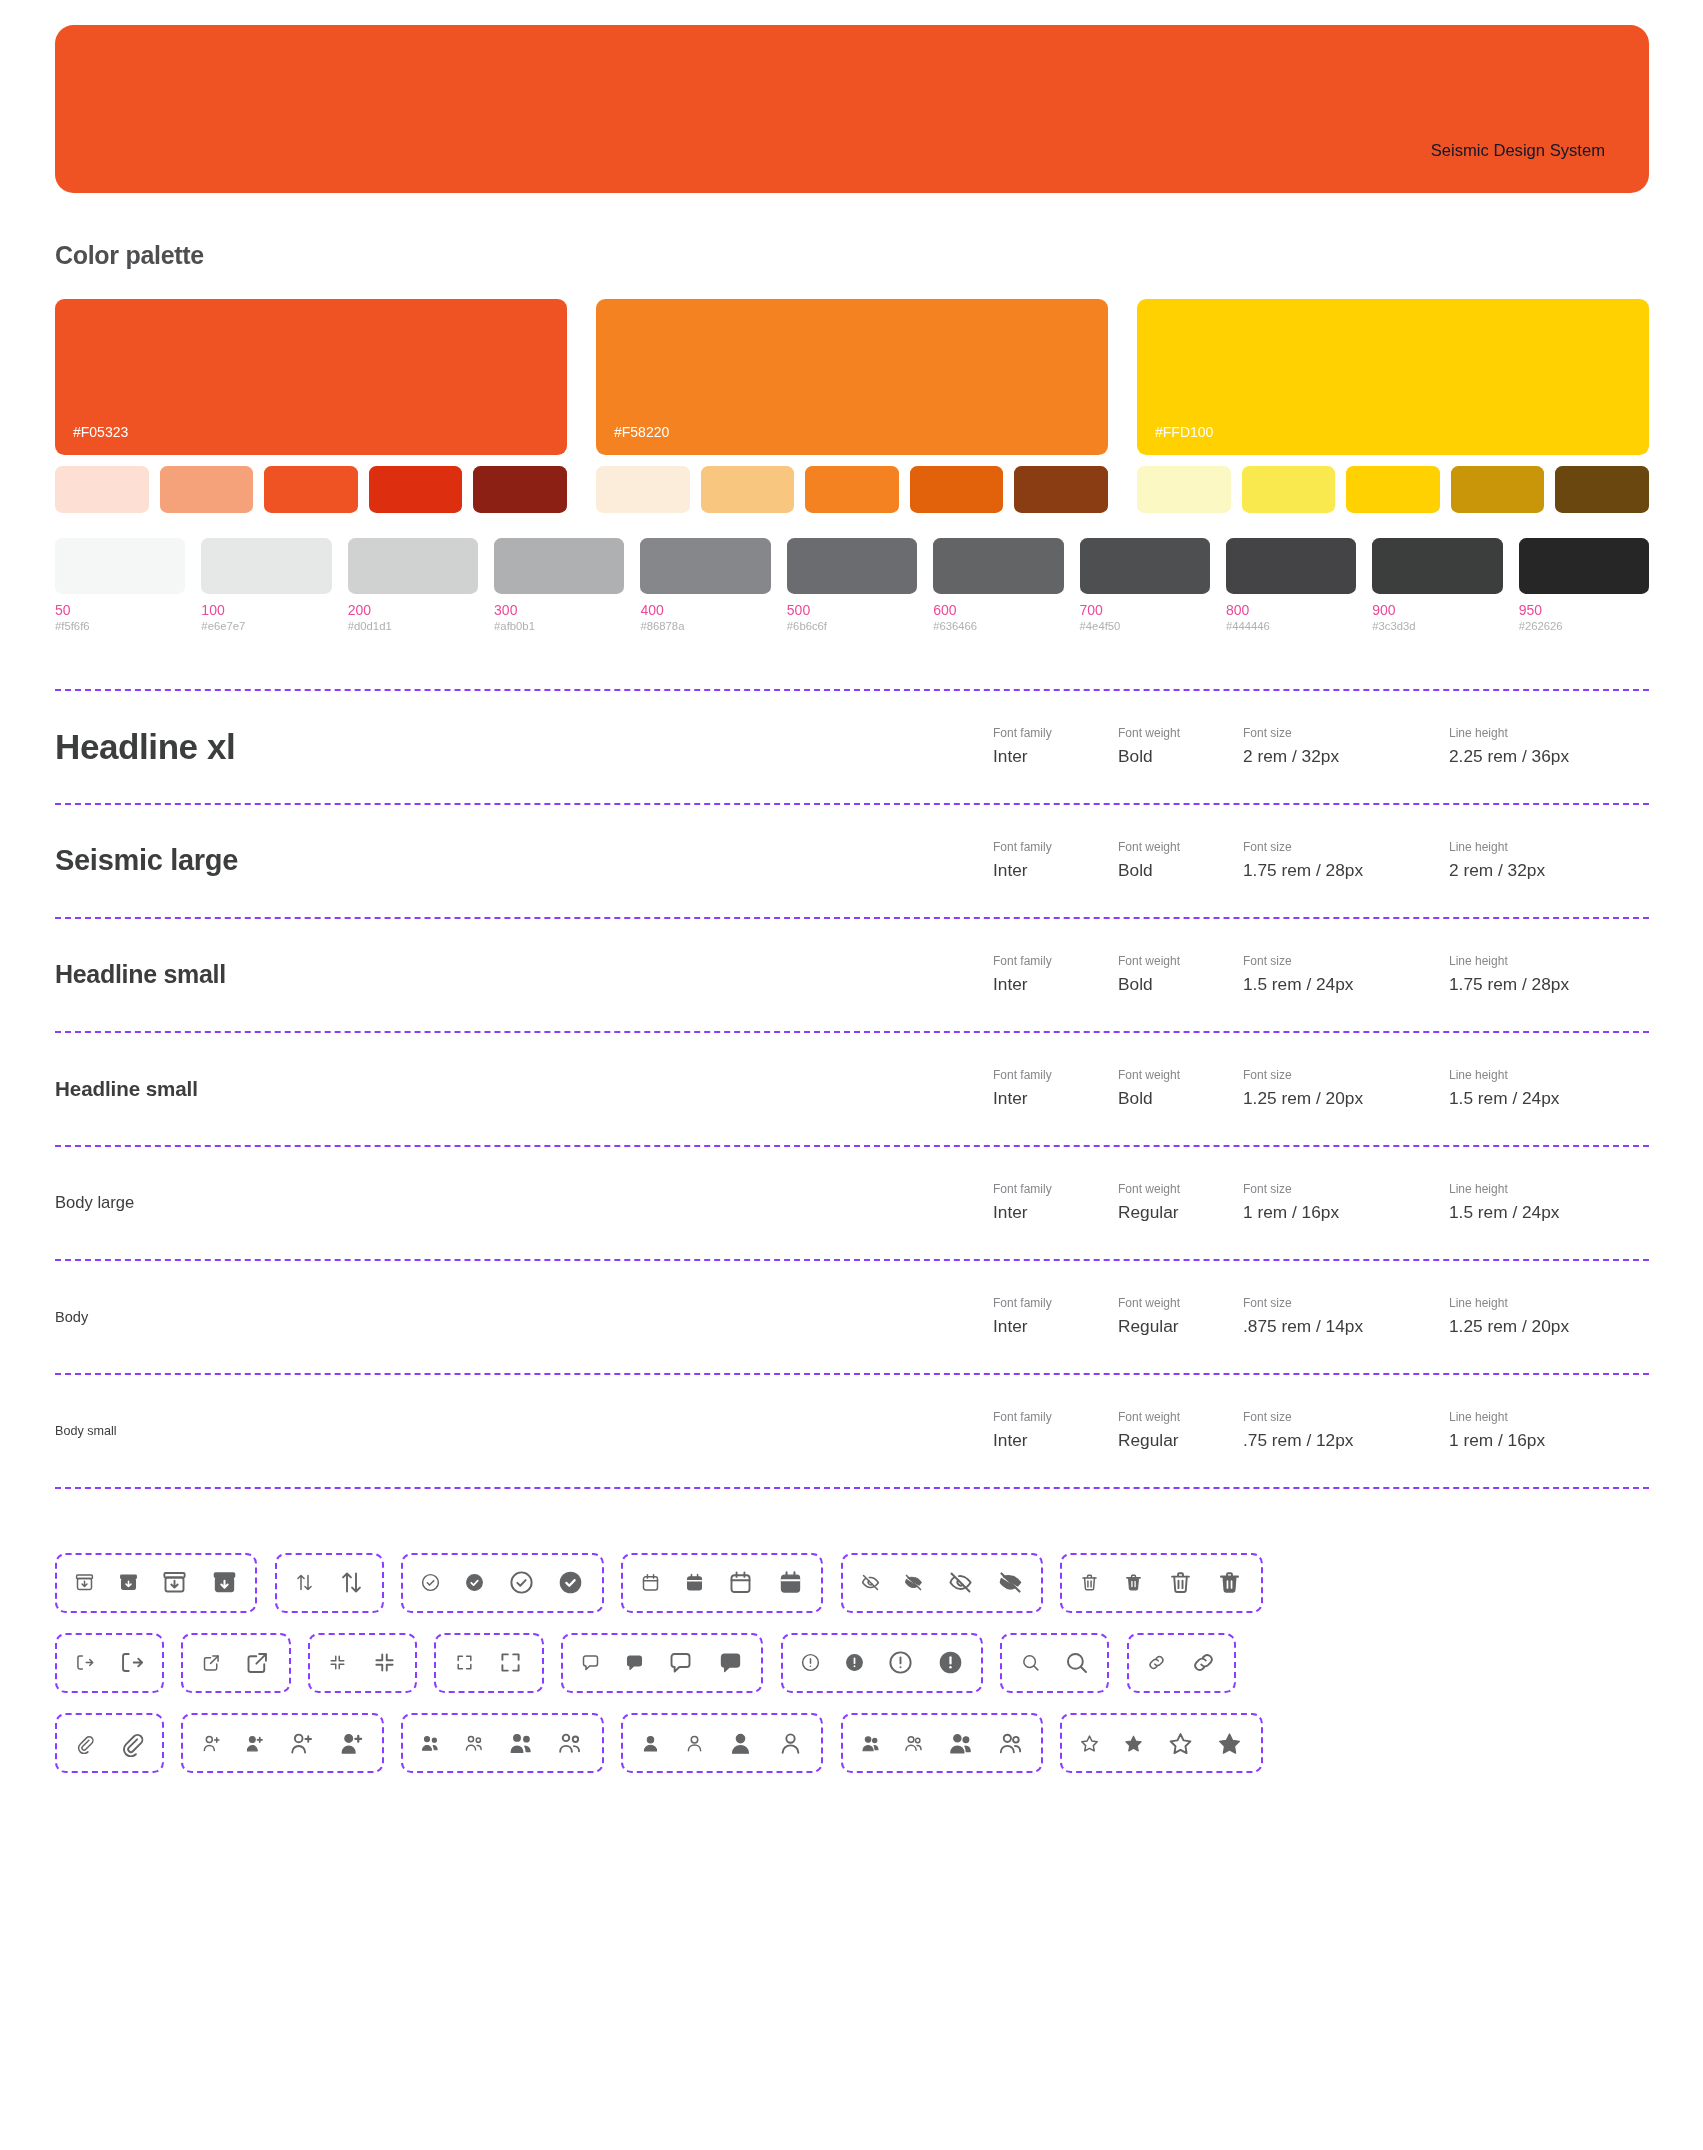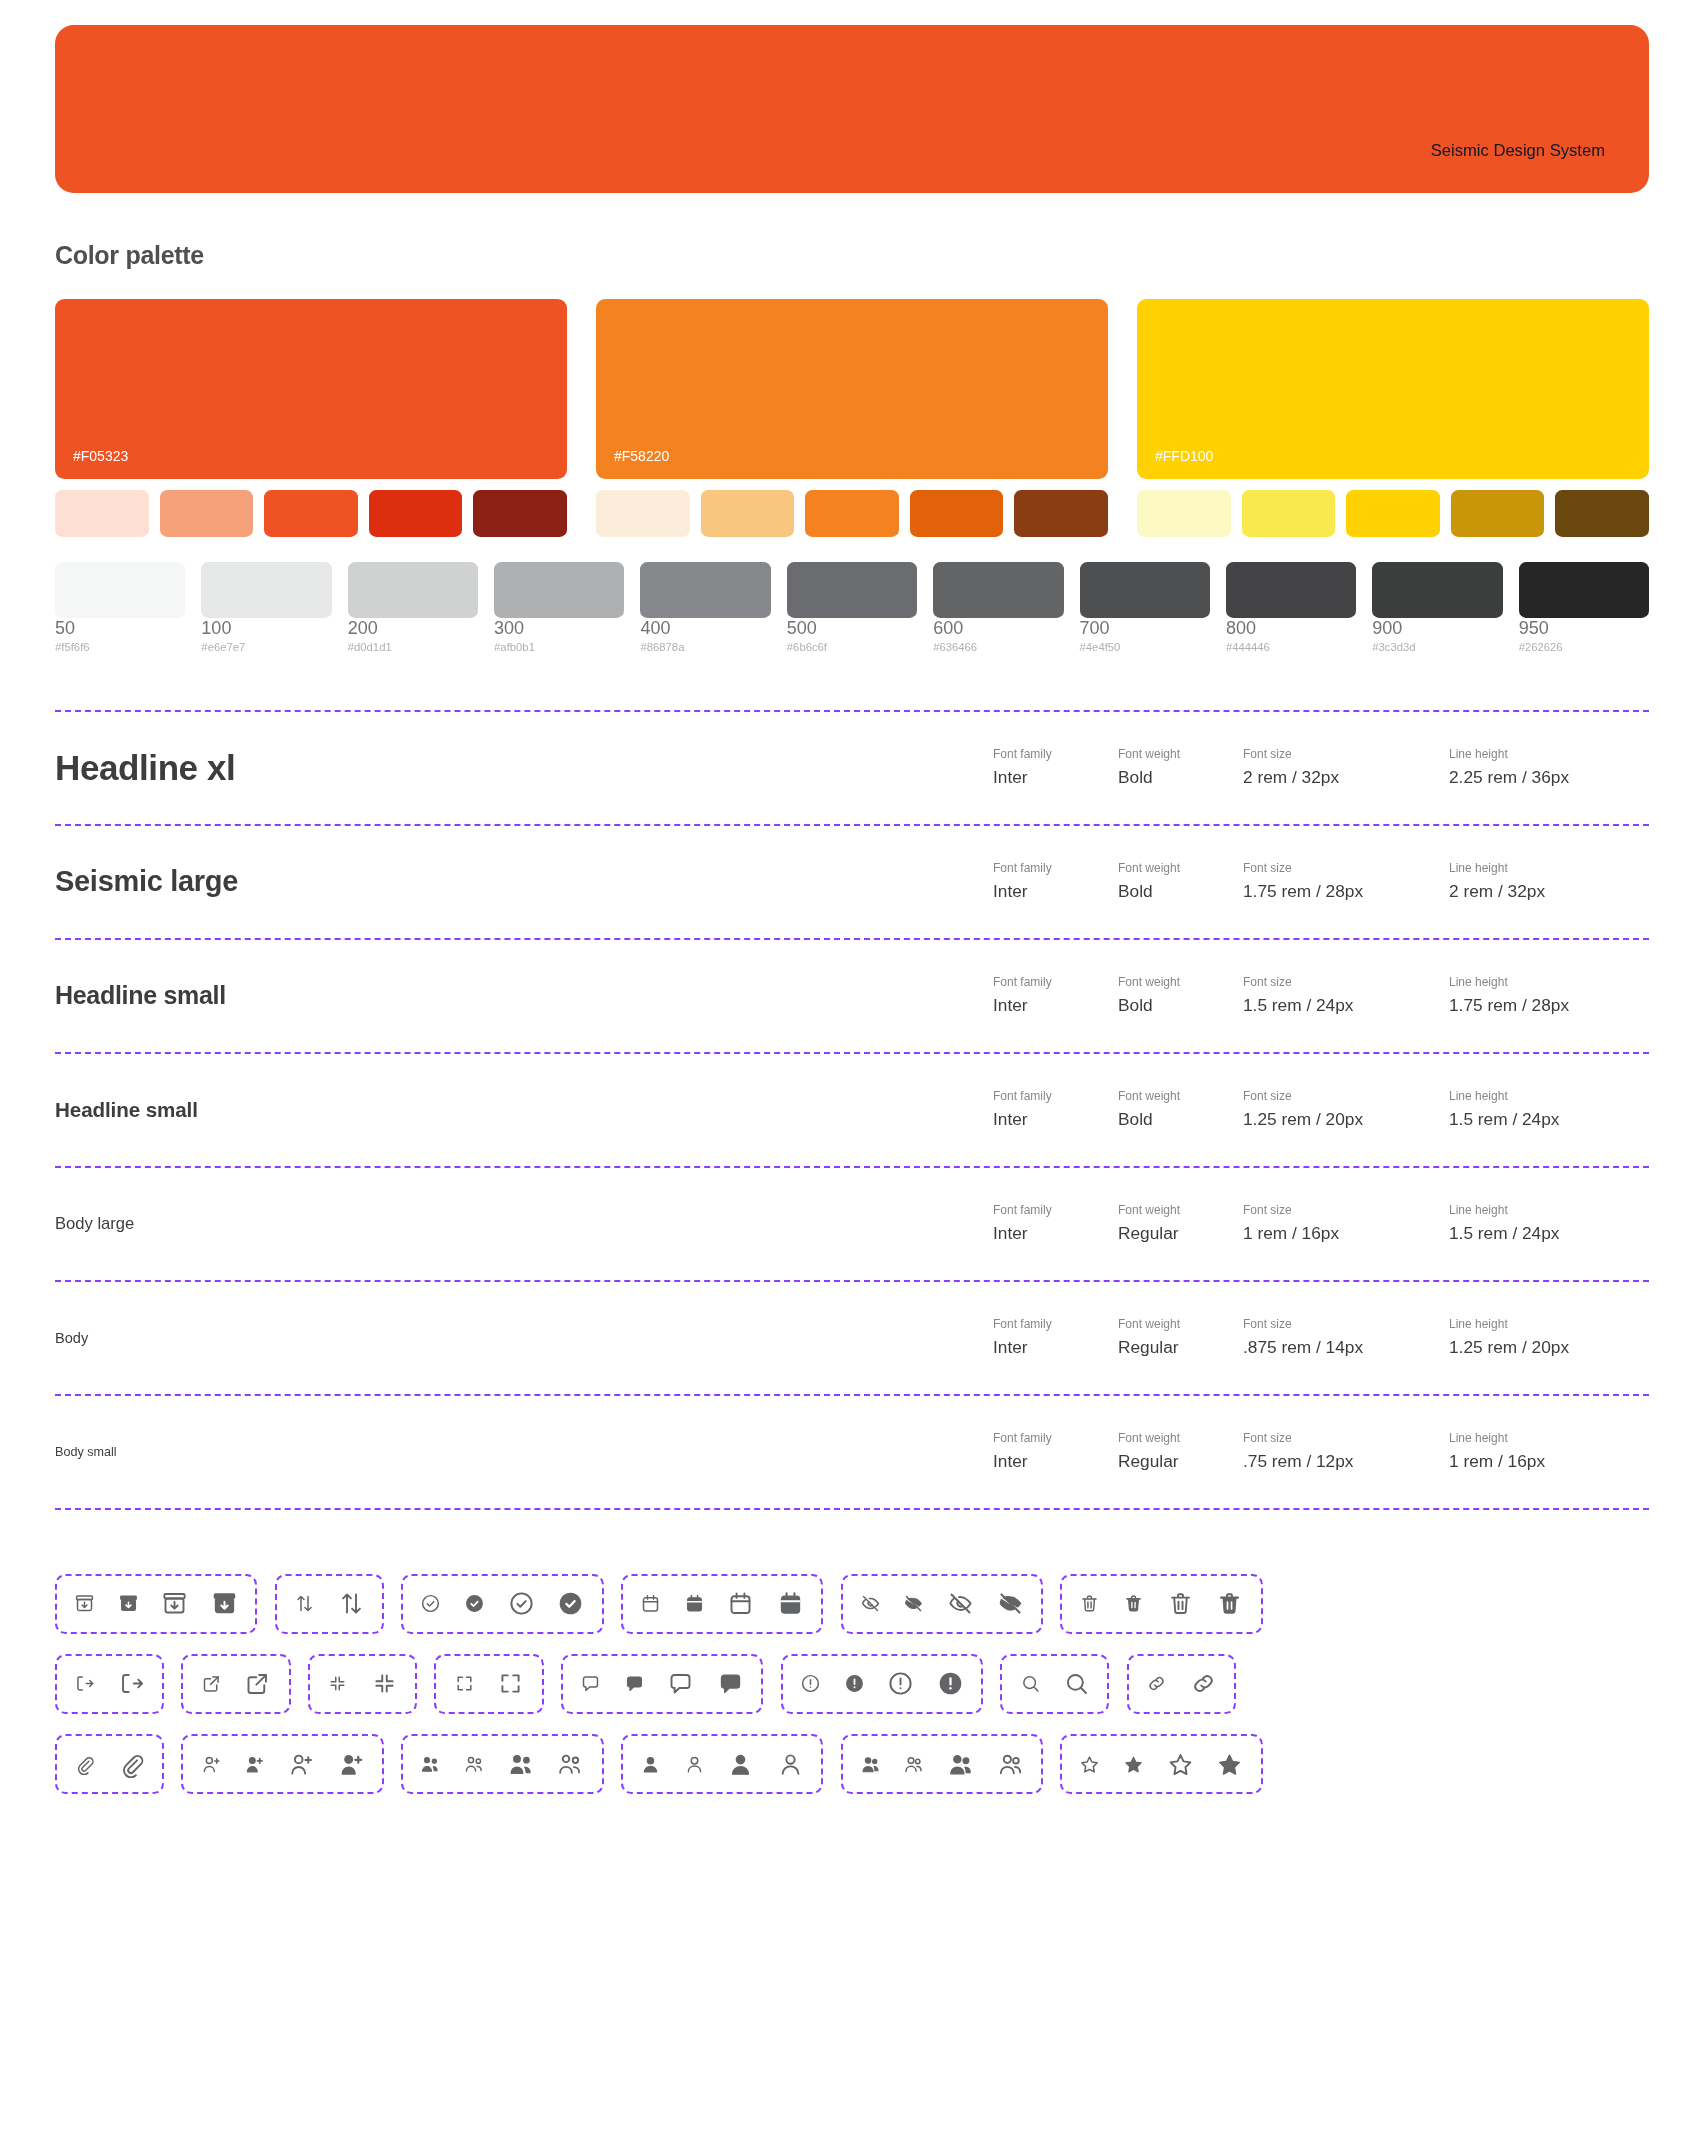--- a/index.html
+++ b/index.html
@@ -52,21 +52,21 @@
 
   
   .brand-row {
     display: grid;
     grid-template-columns: repeat(3, 1fr);
     gap: 29px;
     margin-top: 29px;
   }
   .brand-col { display: flex; flex-direction: column; }
   .brand-main {
-    height: 180px;
+    height: 156px;
     border-radius: 9.3px;
     position: relative;
   }
   .brand-hex {
     position: absolute;
     left: 18px;
     bottom: 14.6px;
     color: #ffffff;
     font-size: 14px;
   }
@@ -80,22 +80,23 @@
 
   .gray-row {
     display: grid;
     grid-template-columns: repeat(11, 1fr);
     gap: 16px;
     margin-top: 25px;
   }
   .gray-col { display: flex; flex-direction: column; }
   .gray-swatch { height: 56px; border-radius: 7.3px; }
   .gray-name {
-    font-size: 18px;
-    color: #737373;
+    margin-top: 8px;
+    font-size: 14px;
+    color: #ec4899;
   }
   .gray-hex {
     margin-top: 2px;
     font-size: 11.3px;
     color: #afb0b1;
   }
 
   
   .type-table { margin-top: 22.6px; }
   .type-divider {

